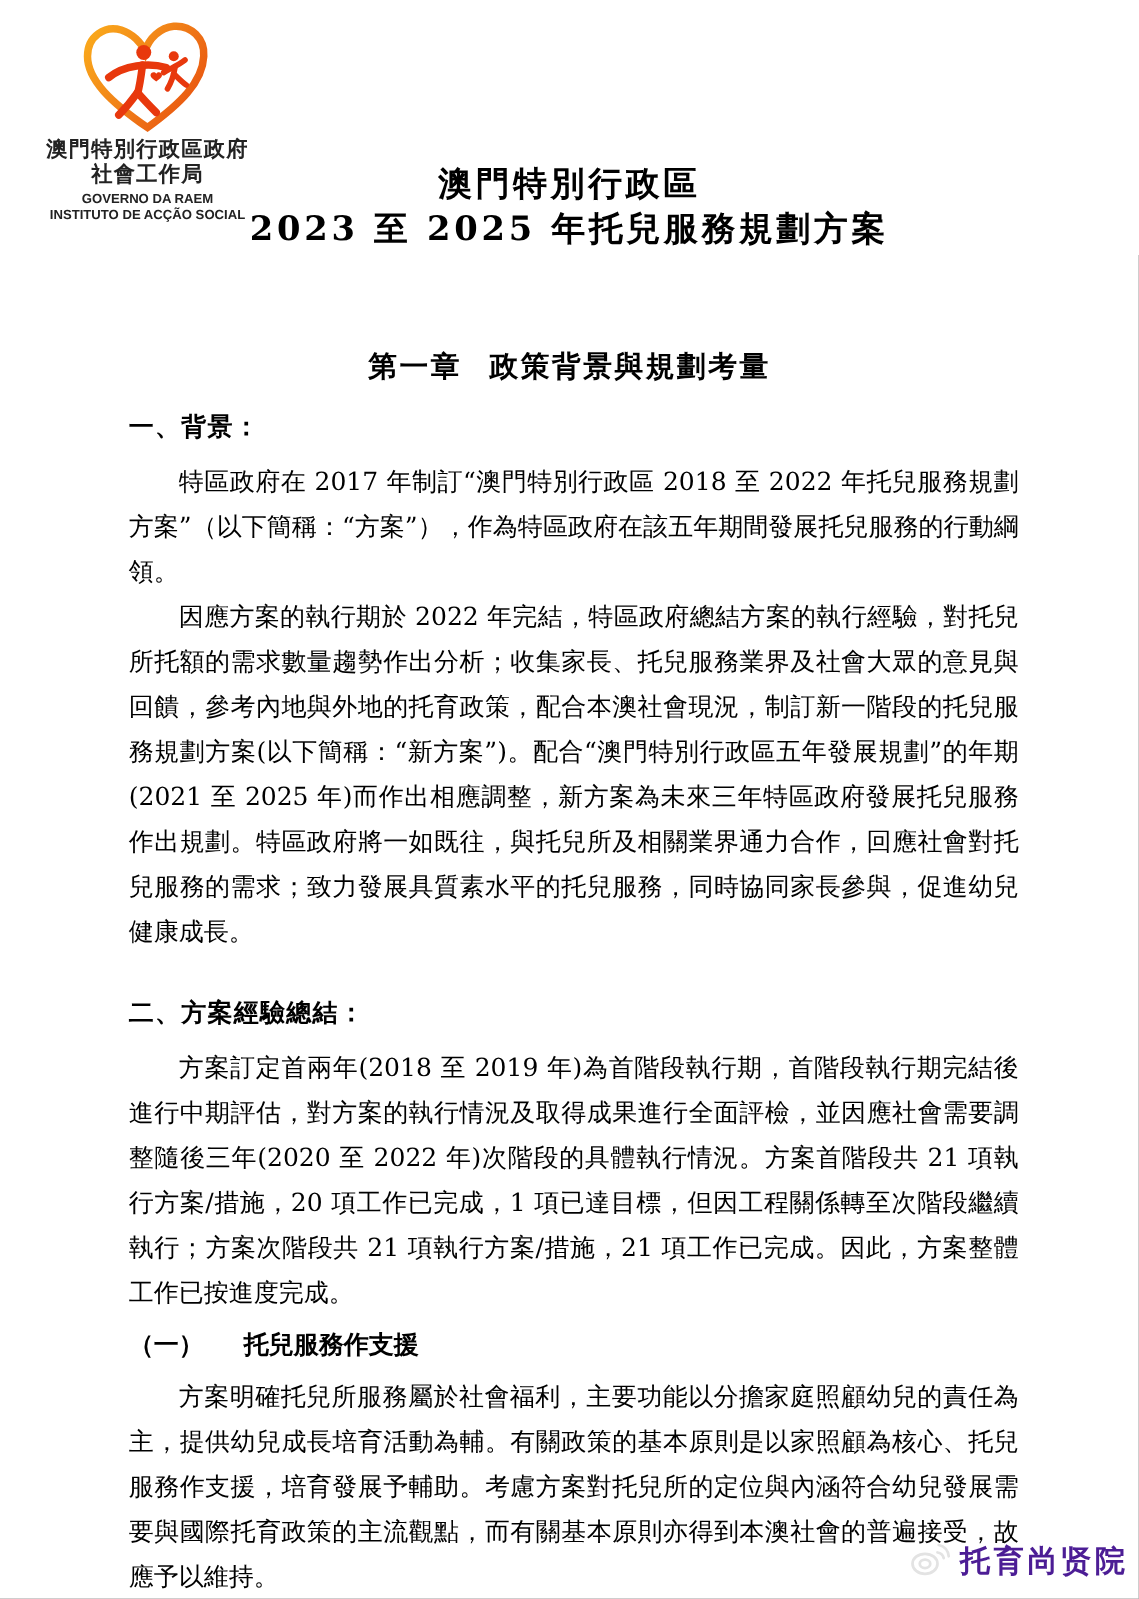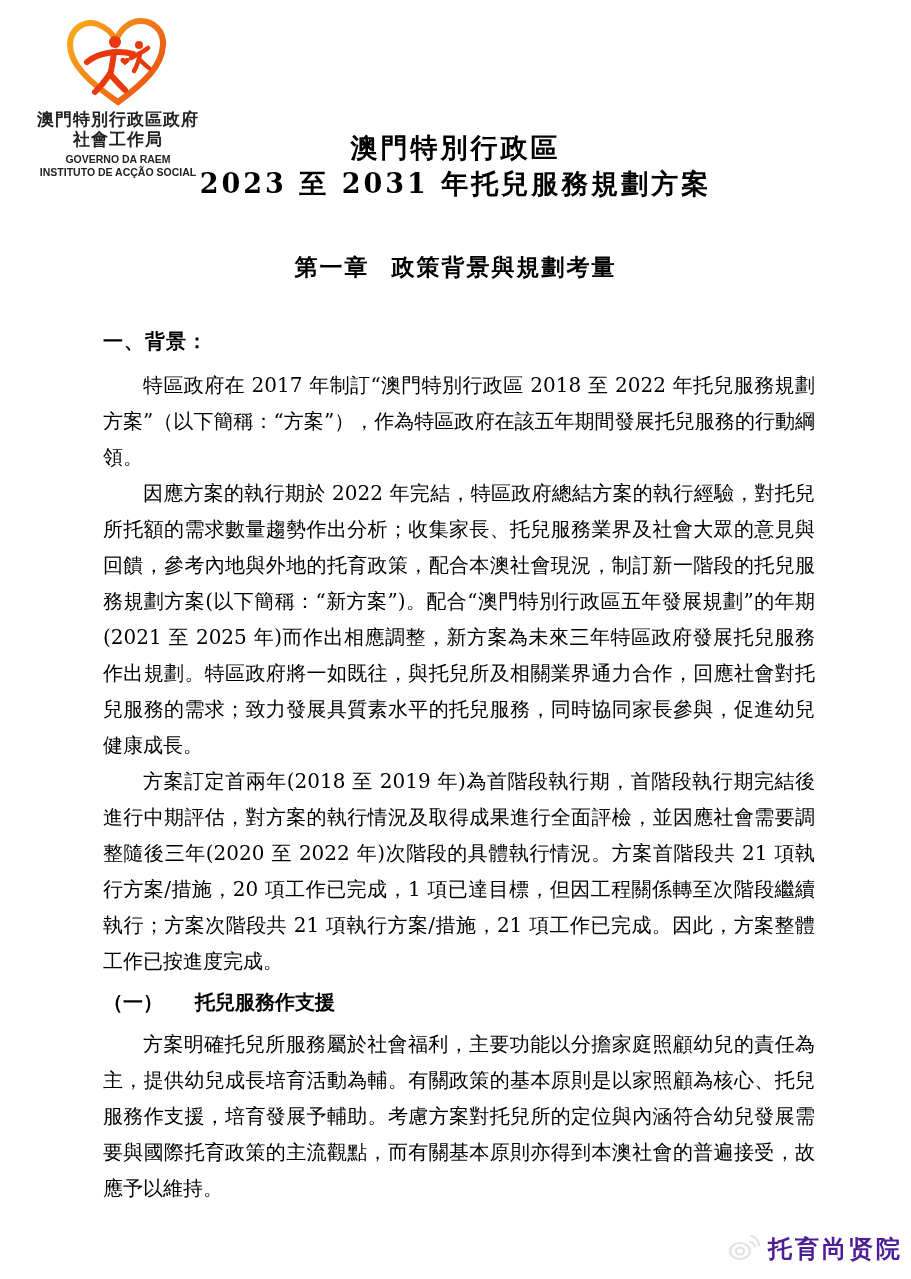--- a/index.html
+++ b/index.html
@@ -52,21 +52,21 @@
     text-align: center;
   }
   .doc-title {
     font-size: 27px;
     font-weight: bold;
     line-height: 36px;
     letter-spacing: 3px;
     white-space: nowrap;
   }
   .chapter {
-    margin-top: 50px;
+    margin-top: 76px;
     font-size: 23px;
     font-weight: bold;
     letter-spacing: 2px;
     white-space: nowrap;
   }
   .chapter .chapter-label { margin-right: 22px; }
 
   
   .content {
     position: absolute;
@@ -148,31 +148,32 @@
       <path d="M66 47 c -1.5 -2.2 -4.6 -1 -4.6 1.2 c 0 1.9 2.6 3.4 4.6 5 c 2 -1.6 4.6 -3.1 4.6 -5 c 0 -2.2 -3.1 -3.4 -4.6 -1.2 Z" fill="#E8380D"></path>
     </svg>
     <div class="org-zh">澳門特別行政區政府</div>
     <div class="org-zh">社會工作局</div>
     <div class="org-pt first">GOVERNO DA RAEM</div>
     <div class="org-pt">INSTITUTO DE ACÇÃO SOCIAL</div>
   </div>
 
   <div class="title-block">
     <div class="doc-title">澳門特別行政區</div>
-    <div class="doc-title">2023 至 2031 年托兒服務規劃方案</div>
+    <div class="doc-title">2023 至 2025 年托兒服務規劃方案</div>
     <div class="chapter">
       <span class="chapter-label">第一章</span><span>政策背景與規劃考量</span>
     </div>
   </div>
 
   <div class="content">
     <h2>一、背景：</h2>
     <p>特區政府在 2017 年制訂“澳門特別行政區 2018 至 2022 年托兒服務規劃方案”（以下簡稱：“方案”），作為特區政府在該五年期間發展托兒服務的行動綱領。</p>
     <p>因應方案的執行期於 2022 年完結，特區政府總結方案的執行經驗，對托兒所托額的需求數量趨勢作出分析；收集家長、托兒服務業界及社會大眾的意見與回饋，參考內地與外地的托育政策，配合本澳社會現況，制訂新一階段的托兒服務規劃方案(以下簡稱：“新方案”)。配合“澳門特別行政區五年發展規劃”的年期(2021 至 2025 年)而作出相應調整，新方案為未來三年特區政府發展托兒服務作出規劃。特區政府將一如既往，與托兒所及相關業界通力合作，回應社會對托兒服務的需求；致力發展具質素水平的托兒服務，同時協同家長參與，促進幼兒健康成長。</p>
 
+    <h2 class="sec2">二、方案經驗總結：</h2>
     <p>方案訂定首兩年(2018 至 2019 年)為首階段執行期，首階段執行期完結後進行中期評估，對方案的執行情況及取得成果進行全面評檢，並因應社會需要調整隨後三年(2020 至 2022 年)次階段的具體執行情況。方案首階段共 21 項執行方案/措施，20 項工作已完成，1 項已達目標，但因工程關係轉至次階段繼續執行；方案次階段共 21 項執行方案/措施，21 項工作已完成。因此，方案整體工作已按進度完成。</p>
 
     <h3>
       <span class="sub-num">（一）</span><span>托兒服務作支援</span>
     </h3>
     <p>方案明確托兒所服務屬於社會福利，主要功能以分擔家庭照顧幼兒的責任為主，提供幼兒成長培育活動為輔。有關政策的基本原則是以家照顧為核心、托兒服務作支援，培育發展予輔助。考慮方案對托兒所的定位與內涵符合幼兒發展需要與國際托育政策的主流觀點，而有關基本原則亦得到本澳社會的普遍接受，故應予以維持。</p>
   </div>
 
   <div class="watermark">
     <svg width="34" height="28" viewBox="0 0 34 28" aria-hidden="true">

